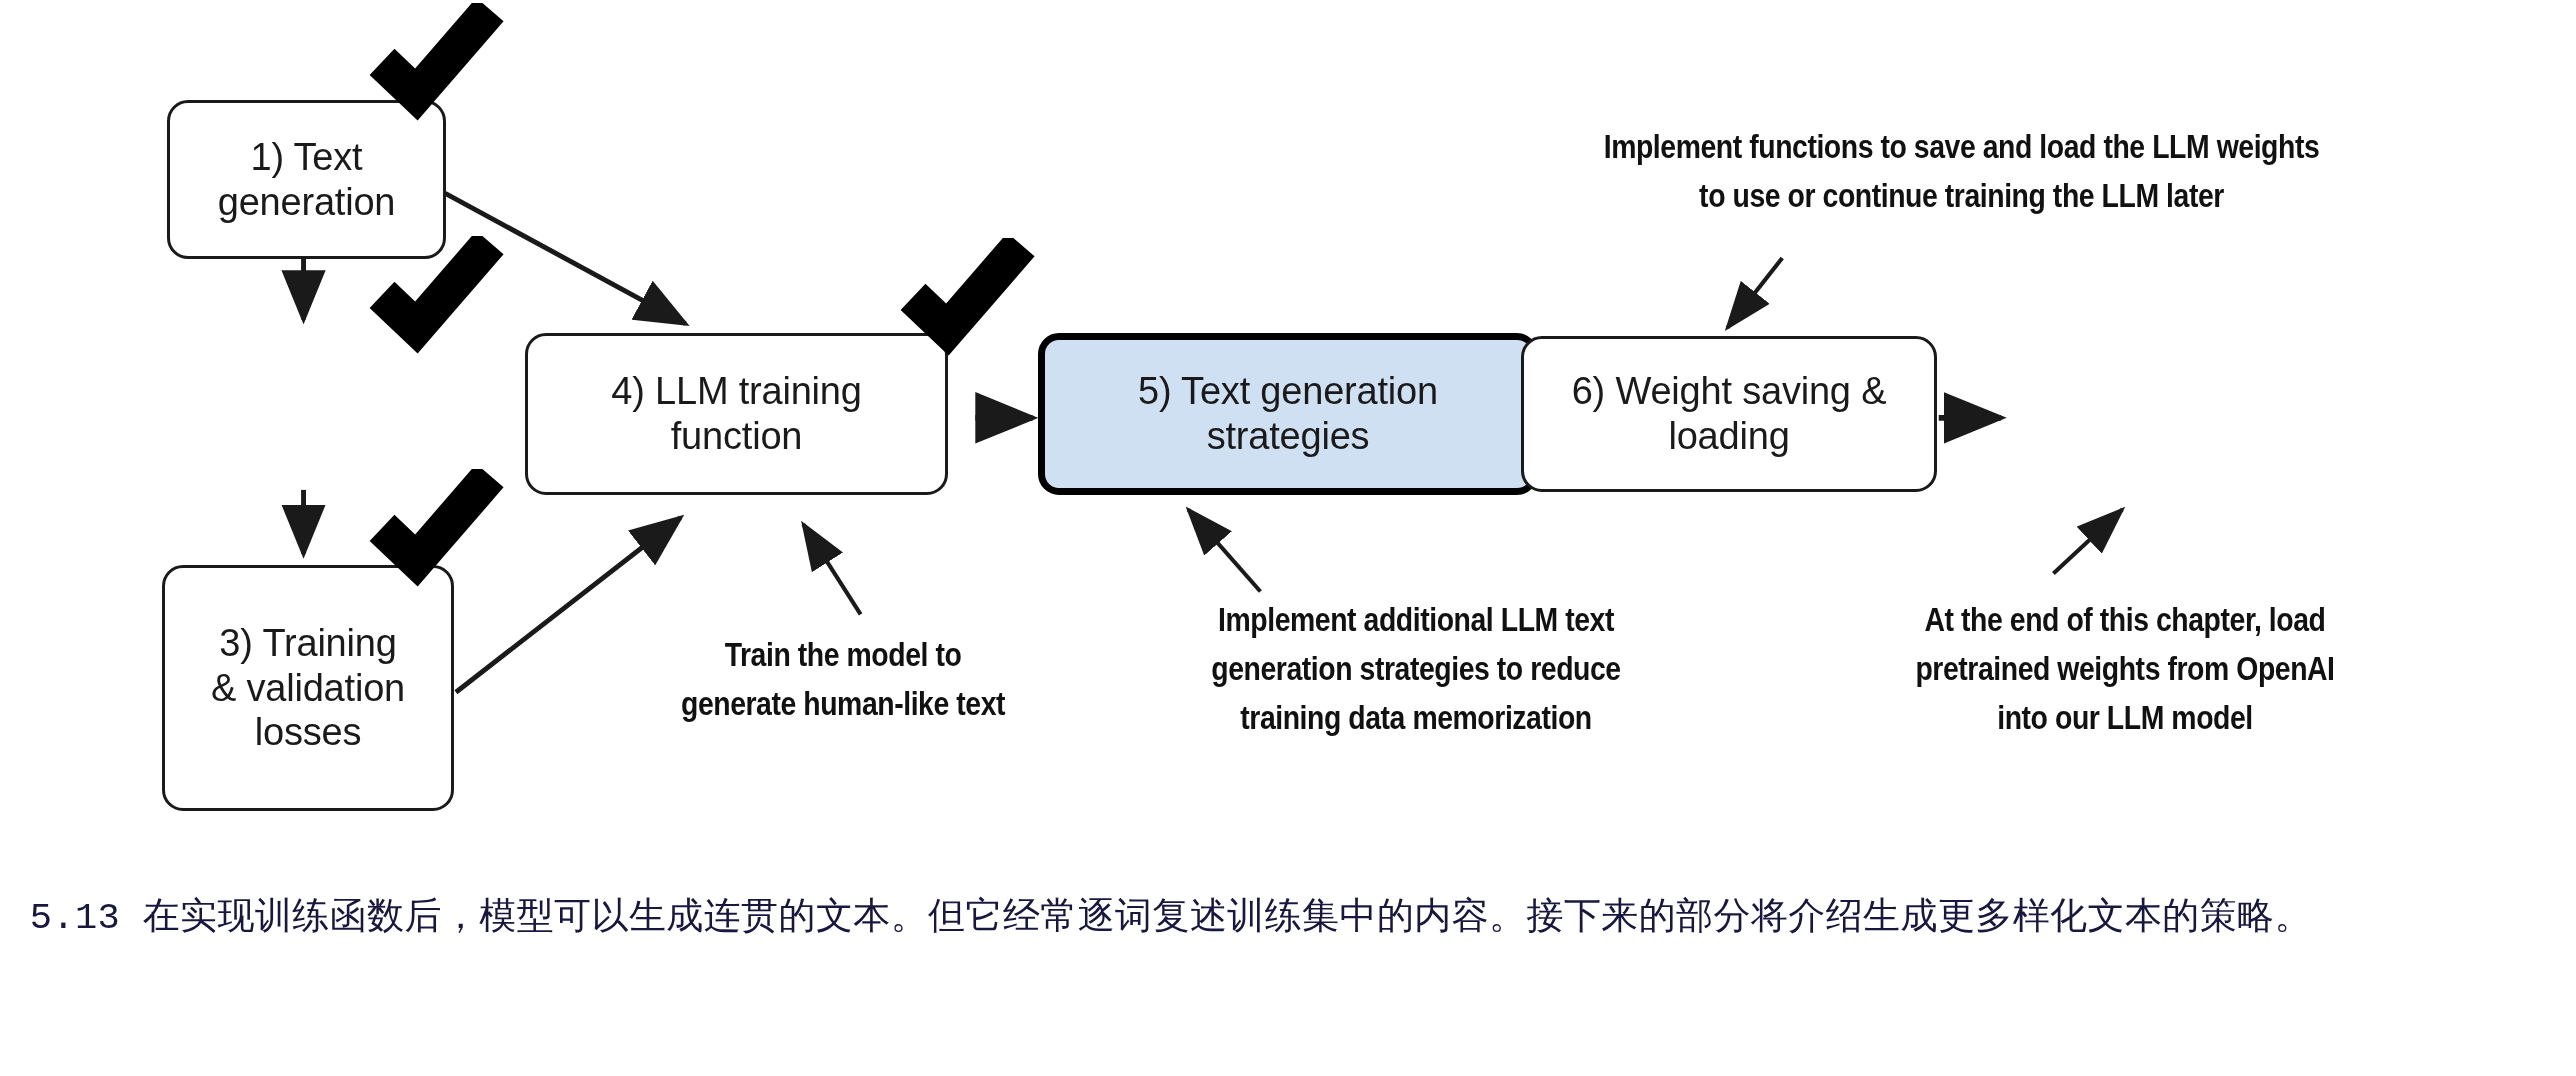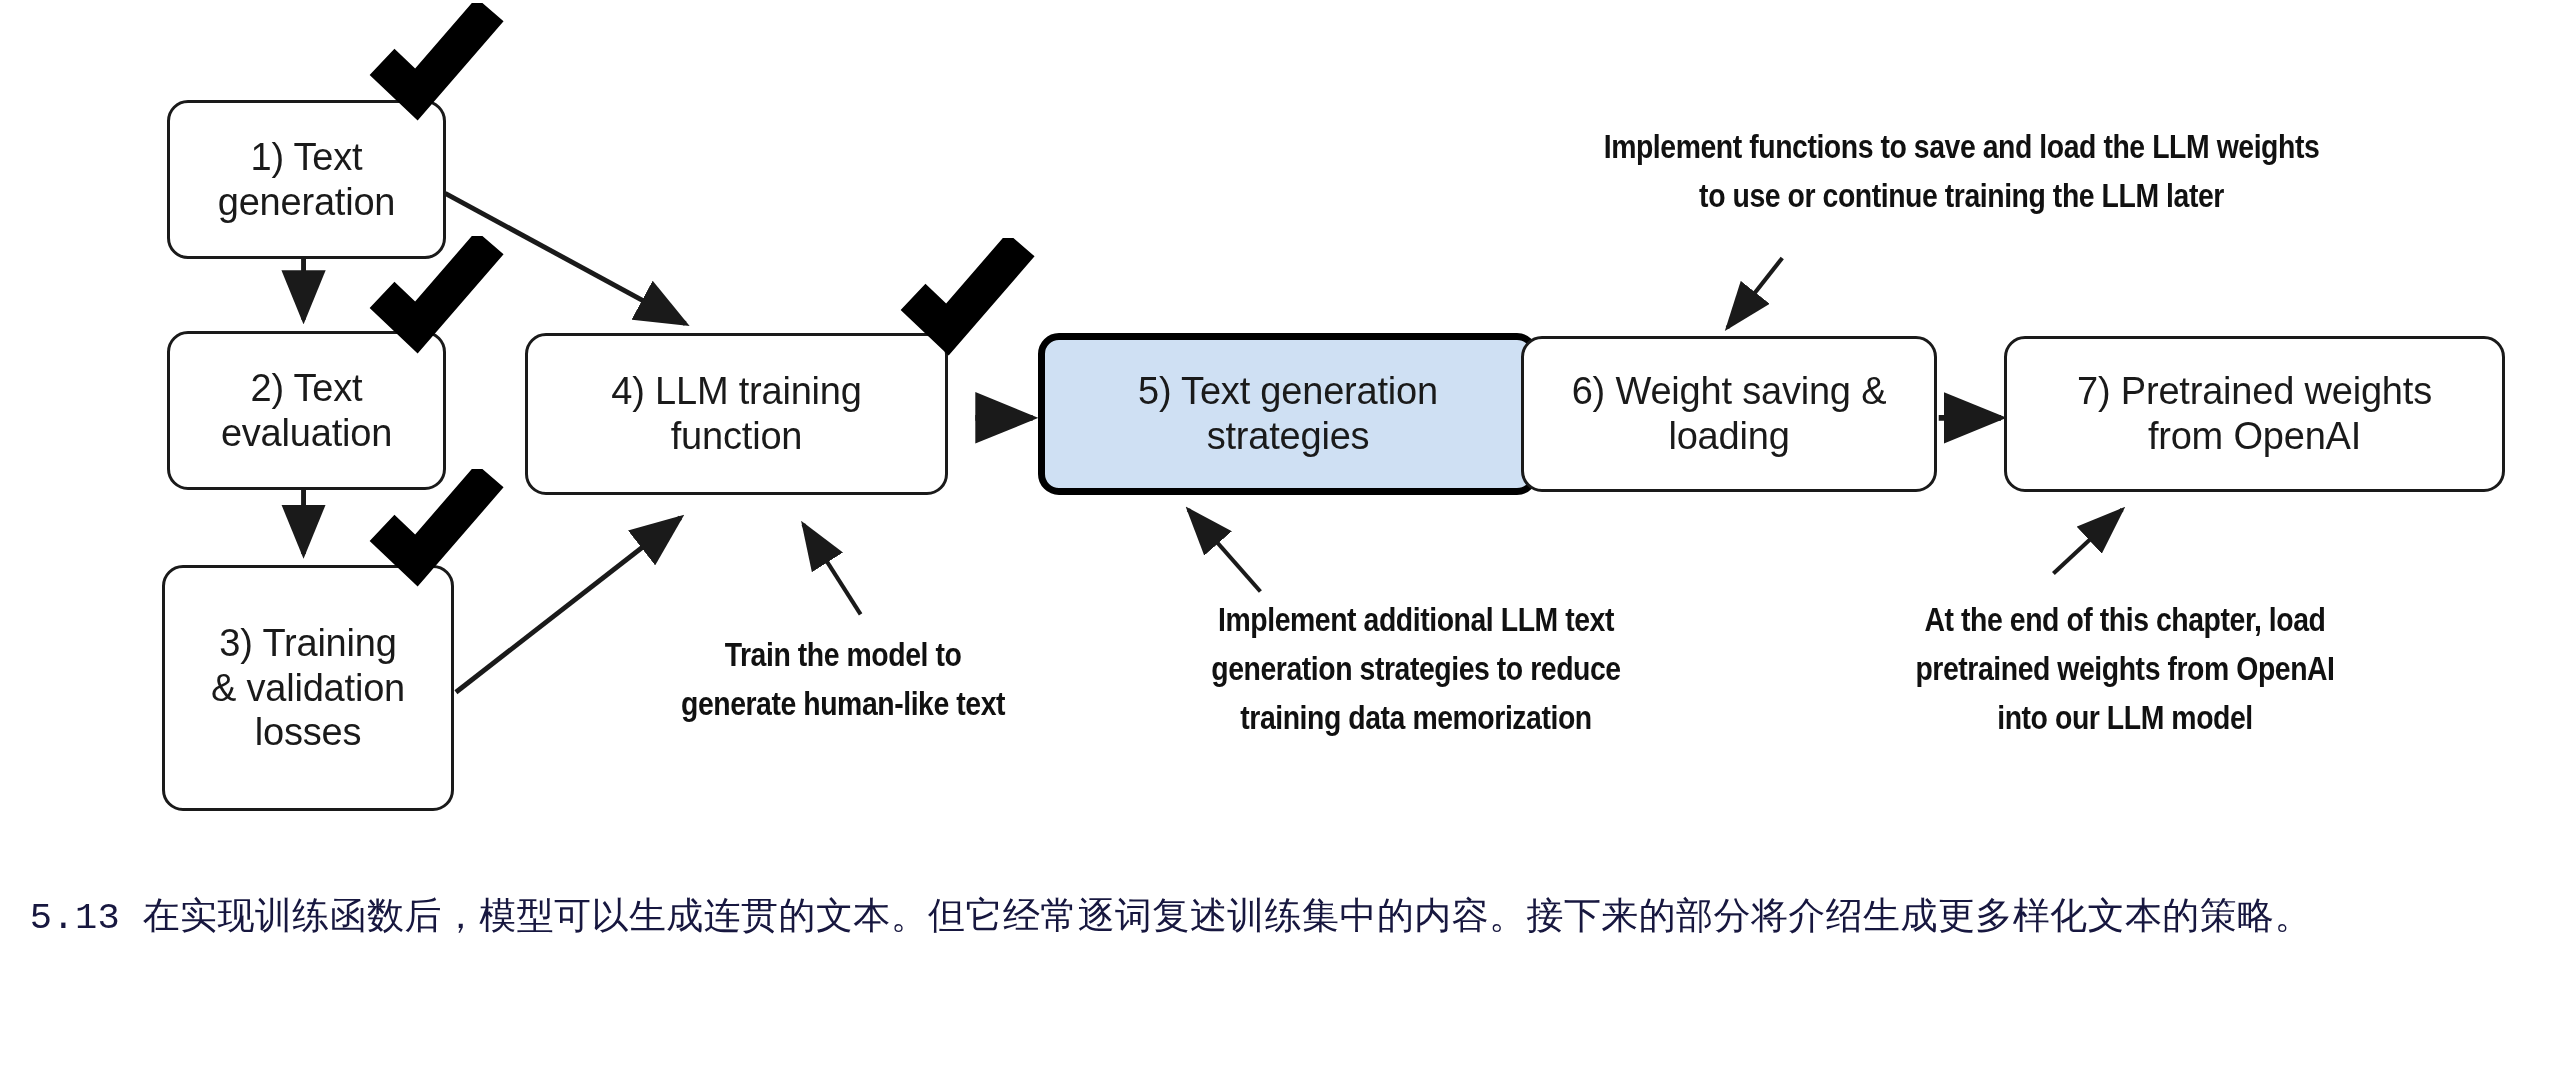--- a/index.html
+++ b/index.html
@@ -132,24 +132,20 @@
       <line x1="2157" y1="315" x2="2090" y2="400" stroke="#1a1a1a" stroke-width="5" marker-end="url(#arrowheadThin)"></line>
 
       <line x1="2488" y1="700" x2="2572" y2="622" stroke="#1a1a1a" stroke-width="5" marker-end="url(#arrowheadThin)"></line>
     </svg>
 
     <div class="node" style="left:152px; top:100px; width:279px; height:159px;">
       <span style="white-space:pre-line;">1) Text
 generation</span>
     </div>
 
-    <div class="node" style="left:152px; top:331px; width:279px; height:159px;">
-      <span style="white-space:pre-line;">2) Text
-evaluation</span>
-    </div>
 
     <div class="node" style="left:147px; top:565px; width:292px; height:246px;">
       <span style="white-space:pre-line;">3) Training
 &amp; validation
 losses</span>
     </div>
 
     <div class="node" style="left:510px; top:333px; width:423px; height:162px;">
       <span style="white-space:pre-line;">4) LLM training
 function</span>
@@ -158,24 +154,20 @@
     <div class="node highlight" style="left:1023px; top:333px; width:500px; height:162px;">
       <span style="white-space:pre-line;">5) Text generation
 strategies</span>
     </div>
 
     <div class="node" style="left:1506px; top:336px; width:416px; height:156px;">
       <span style="white-space:pre-line;">6) Weight saving &amp;
 loading</span>
     </div>
 
-    <div class="node" style="left:1989px; top:336px; width:501px; height:156px;">
-      <span style="white-space:pre-line;">7) Pretrained weights
-from OpenAI</span>
-    </div>
 
     <svg class="checkmark" style="left:352px; top:3.3px; width:156px; height:139px;" viewBox="0 0 190 170">
       <path d="M18,72 L60,112 L150,8" fill="none" stroke="#000000" stroke-width="44" stroke-linecap="butt" stroke-linejoin="miter"></path>
     </svg>
 
     <svg class="checkmark" style="left:352px; top:236px; width:156px; height:139px;" viewBox="0 0 190 170">
       <path d="M18,72 L60,112 L150,8" fill="none" stroke="#000000" stroke-width="44" stroke-linecap="butt" stroke-linejoin="miter"></path>
     </svg>
 
     <svg class="checkmark" style="left:352px; top:469px; width:156px; height:139px;" viewBox="0 0 190 170">

